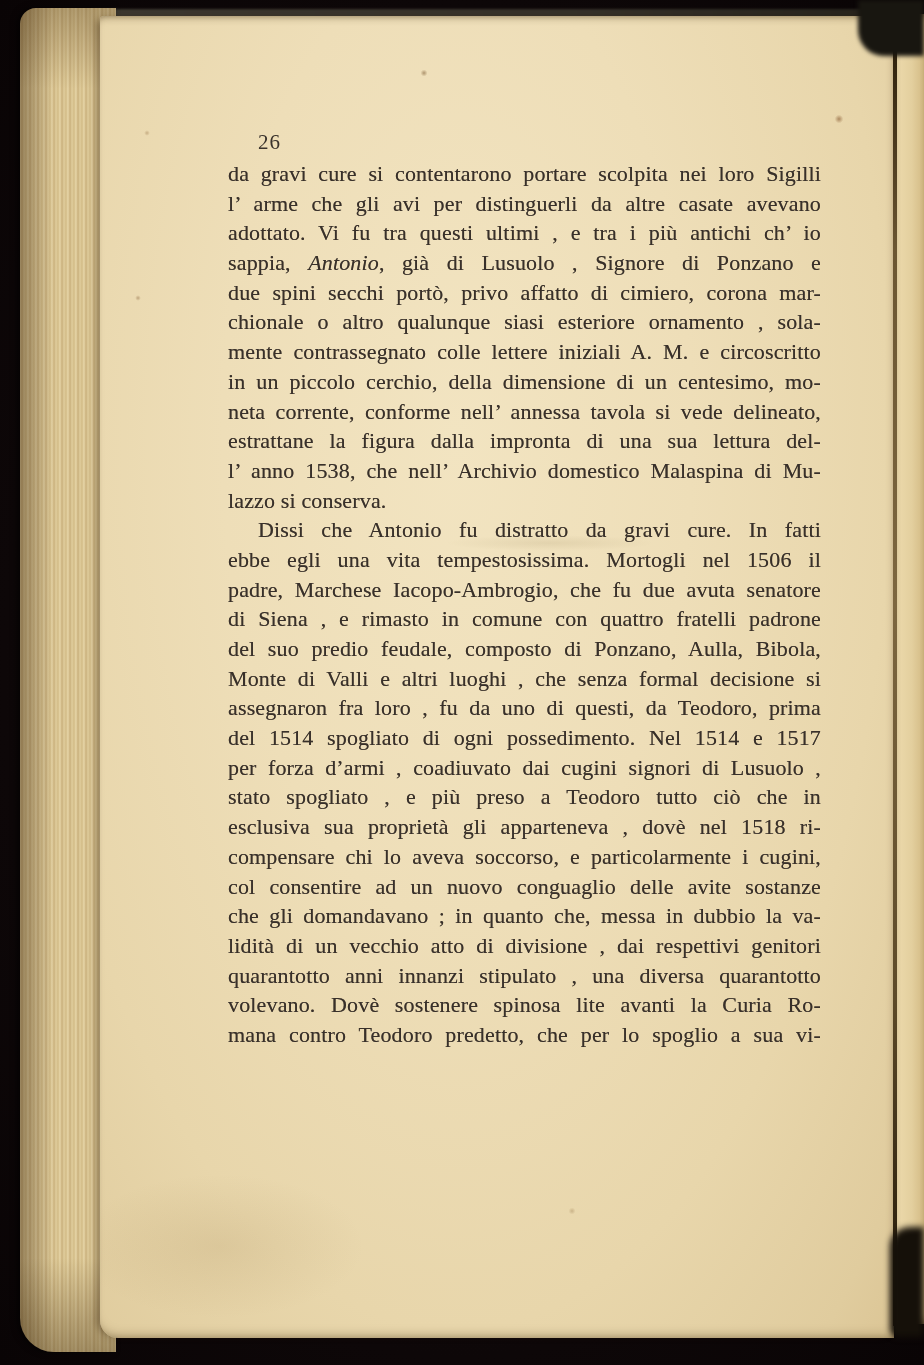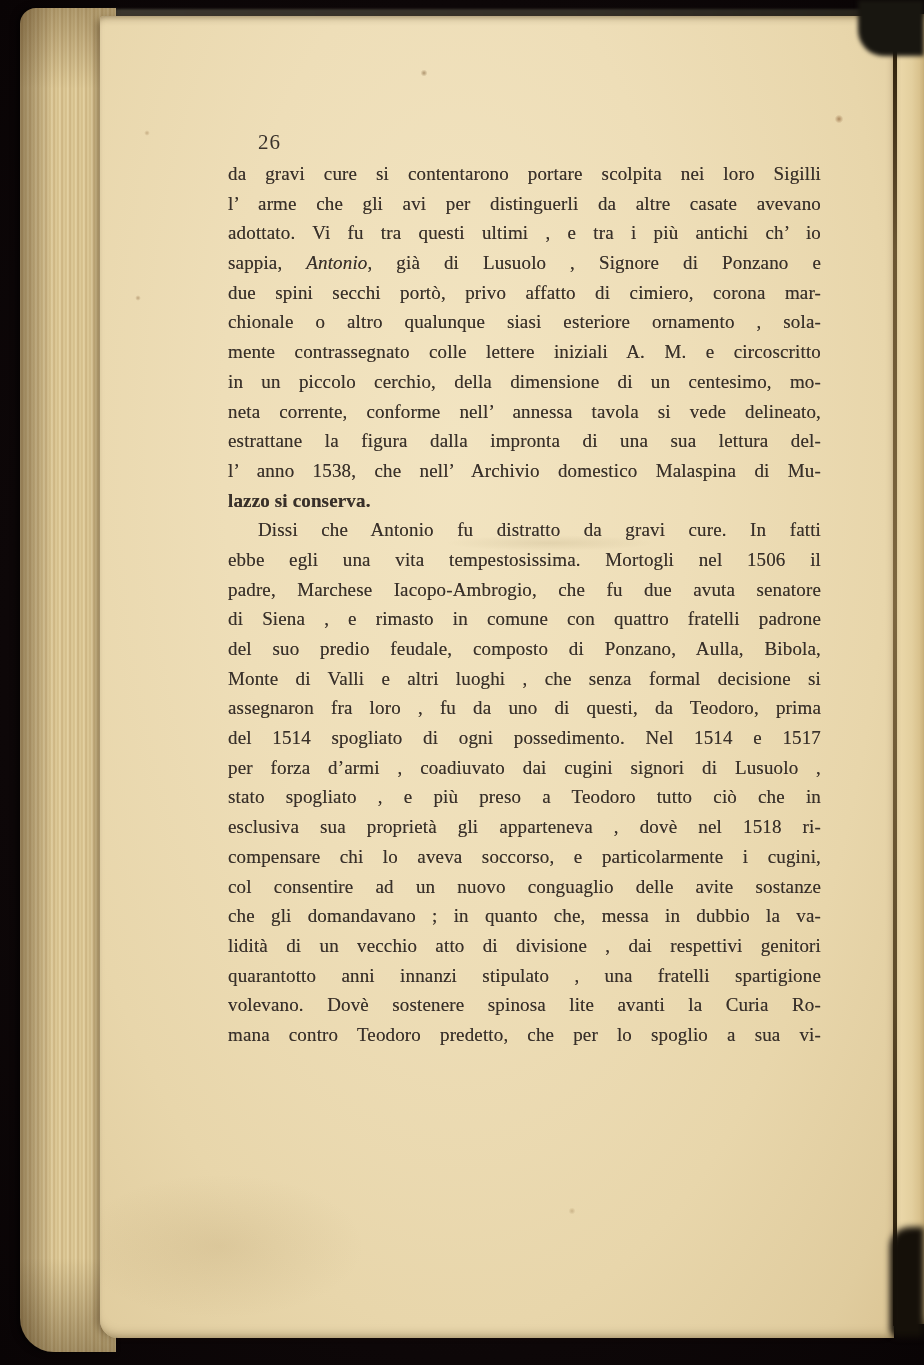--- a/index.html
+++ b/index.html
@@ -69,30 +69,30 @@
     background:#151009;border-radius:20px 0 0 8px;filter:blur(3px);
   }
 
   
   .page-number{
     position:absolute;left:158px;top:114px;
     font-size:21px;color:#3a332c;letter-spacing:1px;
   }
   .text-block{
     position:absolute;left:128px;top:143px;width:593px;
-    font-size:19px;line-height:29.7px;color:#38302a;
+    font-size:22px;line-height:29.7px;color:#38302a;
     text-shadow:0 0 .5px rgba(45,35,25,.55);
     letter-spacing:.15px;
   }
   .ln{
     text-align:justify;
     text-align-last:justify;
     height:29.7px;overflow:visible;white-space:normal;
   }
-  .ln.short{text-align-last:left;font-weight:bold;}
+  .ln.short{text-align-last:left;}
   .ln.indent{text-indent:30px;}
   .it{font-style:italic;}
 </style>
 </head>
 <body>
 
 <div class="scene">
 
   <div class="top-edge"></div>
   <div class="page-stack"></div>
@@ -126,21 +126,21 @@
         <div class="ln">Monte di Valli e altri luoghi , che senza formal decisione si</div>
         <div class="ln">assegnaron fra loro , fu da uno di questi, da Teodoro, prima</div>
         <div class="ln">del 1514 spogliato di ogni possedimento. Nel 1514 e 1517</div>
         <div class="ln">per forza d’armi , coadiuvato dai cugini signori di Lusuolo ,</div>
         <div class="ln">stato spogliato , e più preso a Teodoro tutto ciò che in</div>
         <div class="ln">esclusiva sua proprietà gli apparteneva , dovè nel 1518 ri-</div>
         <div class="ln">compensare chi lo aveva soccorso, e particolarmente i cugini,</div>
         <div class="ln">col consentire ad un nuovo conguaglio delle avite sostanze</div>
         <div class="ln">che gli domandavano ; in quanto che, messa in dubbio la va-</div>
         <div class="ln">lidità di un vecchio atto di divisione , dai respettivi genitori</div>
-        <div class="ln">quarantotto anni innanzi stipulato , una fratelli spartigione</div>
+        <div class="ln">quarantotto anni innanzi stipulato , una diversa quarantotto</div>
         <div class="ln">volevano. Dovè sostenere spinosa lite avanti la Curia Ro-</div>
         <div class="ln">mana contro Teodoro predetto, che per lo spoglio a sua vi-</div>
       </div>
 
     </div>
   </div>
 
   <div class="gutter-crease"></div>
   <div class="next-page"></div>
   <div class="corner-tr"></div>

